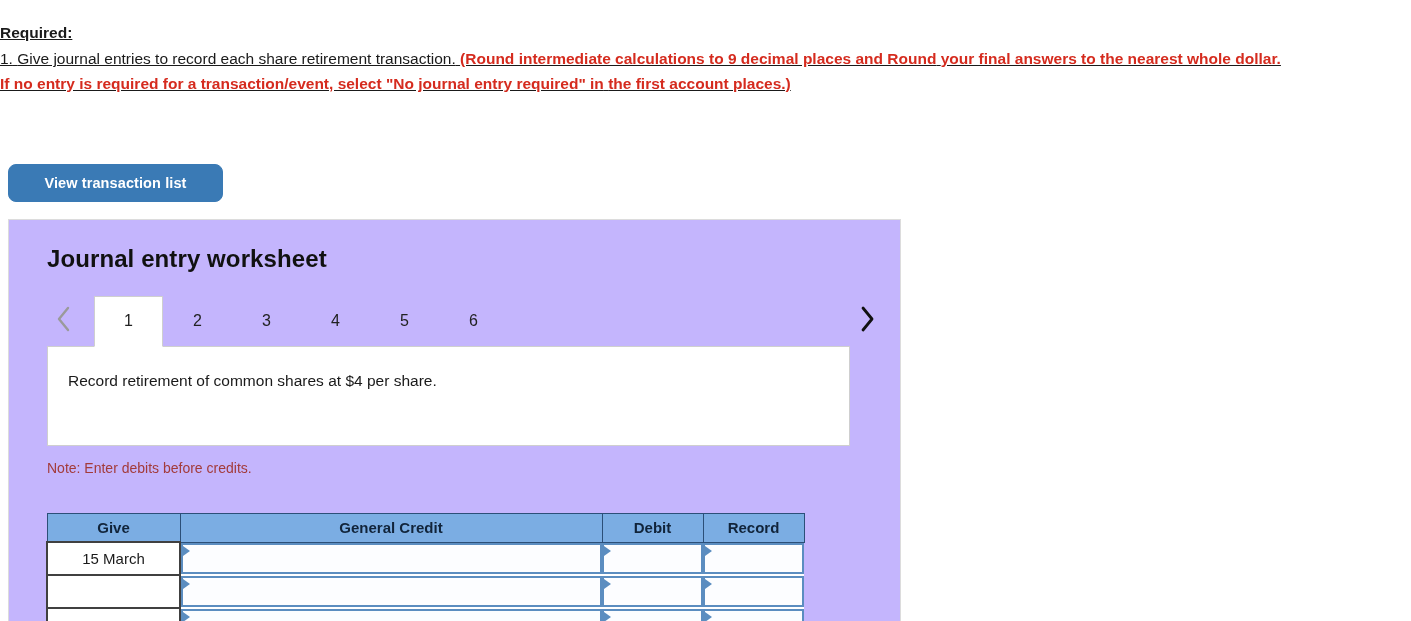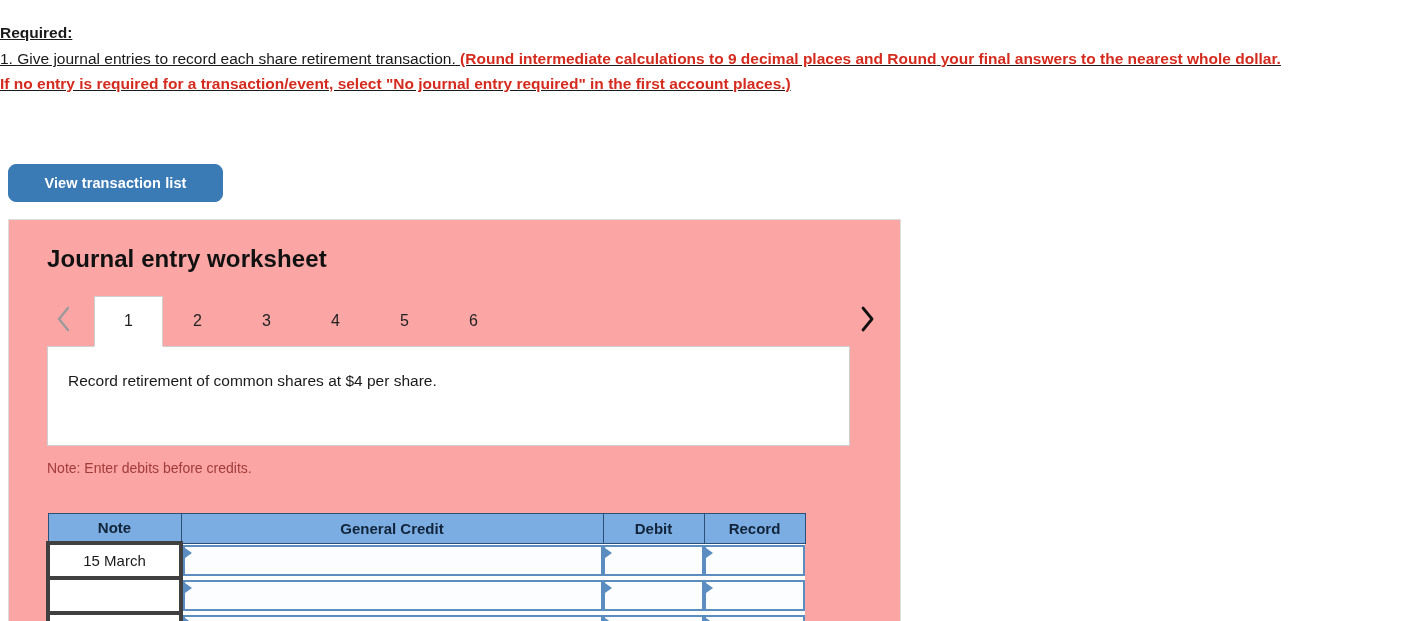--- a/index.html
+++ b/index.html
@@ -62,21 +62,21 @@
     letter-spacing: 0.1px;
   }
 
   
   .panel {
     position: absolute;
     left: 8px;
     top: 219px;
     width: 893px;
     height: 402px;
-    background: #fca5a5;
+    background: #c4b5fd;
     border: 1px solid #dcdcdc;
     border-bottom: none;
     box-sizing: border-box;
   }
   .panel-title {
     position: absolute;
     left: 38px;
     top: 25px;
     font-size: 24px;
     font-weight: bold;
@@ -176,21 +176,21 @@
     background: #7badE3;
     border: 1px solid #2c4f78;
     height: 27px;
     font-size: 15px;
     font-weight: bold;
     color: #11243a;
     text-align: center;
     padding: 0;
   }
   .jtable td {
-    border: 4px solid #404040;
+    border: 2px solid #404040;
     height: 31px;
     padding: 0;
     background: #ffffff;
     vertical-align: middle;
   }
   .col-date  { width: 133px; }
   .col-gj    { width: 422px; }
   .col-debit { width: 101px; }
   .col-credit{ width: 101px; }
 
@@ -290,21 +290,21 @@
 
   <table class="jtable">
     <colgroup>
       <col class="col-date">
         <col class="col-gj">
         <col class="col-debit">
         <col class="col-credit">
     </colgroup>
     <thead>
       <tr>
-        <th>Note</th>
+        <th>Give</th>
         <th>General Credit</th>
         <th>Debit</th>
         <th>Record</th>
       </tr>
     </thead>
     <tbody>
       <tr>
         <td class="date-cell">15 March</td>
         <td class="input-cell">
           <div class="input-wrap">

